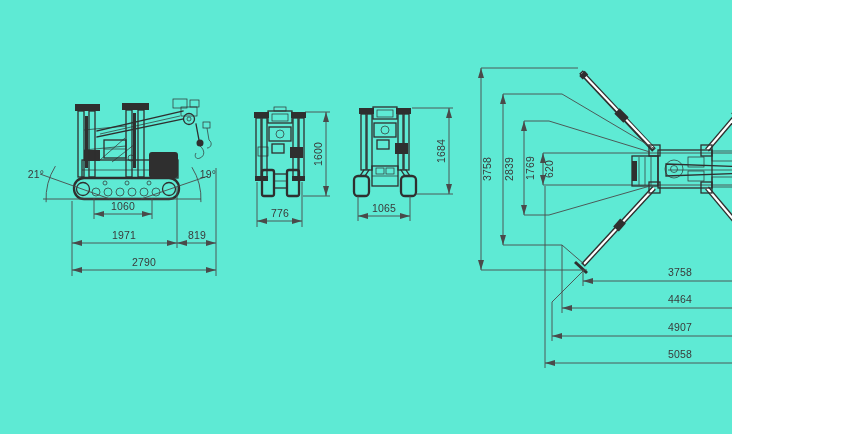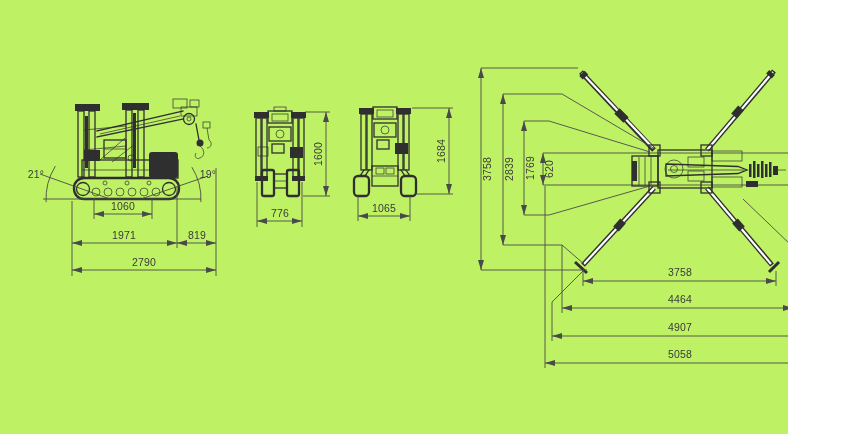--- a/index.html
+++ b/index.html
@@ -1,16 +1,16 @@
 <!DOCTYPE html>
 <html><head>
 <meta charset="utf-8">
 <style>
   html,body{margin:0;padding:0;background:#ffffff;}
-  .stage{position:relative;width:788px;height:434px;background:#bef264;overflow:hidden;
+  .stage{position:relative;width:732px;height:434px;background:#5eead4;overflow:hidden;
          font-family:"Liberation Sans", sans-serif;}
   svg text{font-family:"Liberation Sans", sans-serif;font-size:10.5px;fill:#3a3a3a;letter-spacing:0.2px;}
   .ml{stroke:#2f2f2f;stroke-width:1.3;fill:none;stroke-linecap:square;}
   .mt{stroke:#2f2f2f;stroke-width:2.3;fill:none;}
   .tl{stroke:#2f2f2f;stroke-width:0.7;fill:none;}
   .mf{fill:#2f2f2f;stroke:none;}
   .dim{stroke:#4a4a4a;stroke-width:0.9;fill:none;}
   .leg{stroke:#2f2f2f;stroke-width:5;fill:none;stroke-linecap:butt;}
   .leginner{stroke:#ffffff;stroke-width:2.2;fill:none;stroke-linecap:butt;}
   .legcollar{stroke:#2f2f2f;stroke-width:7.5;fill:none;stroke-linecap:butt;}

